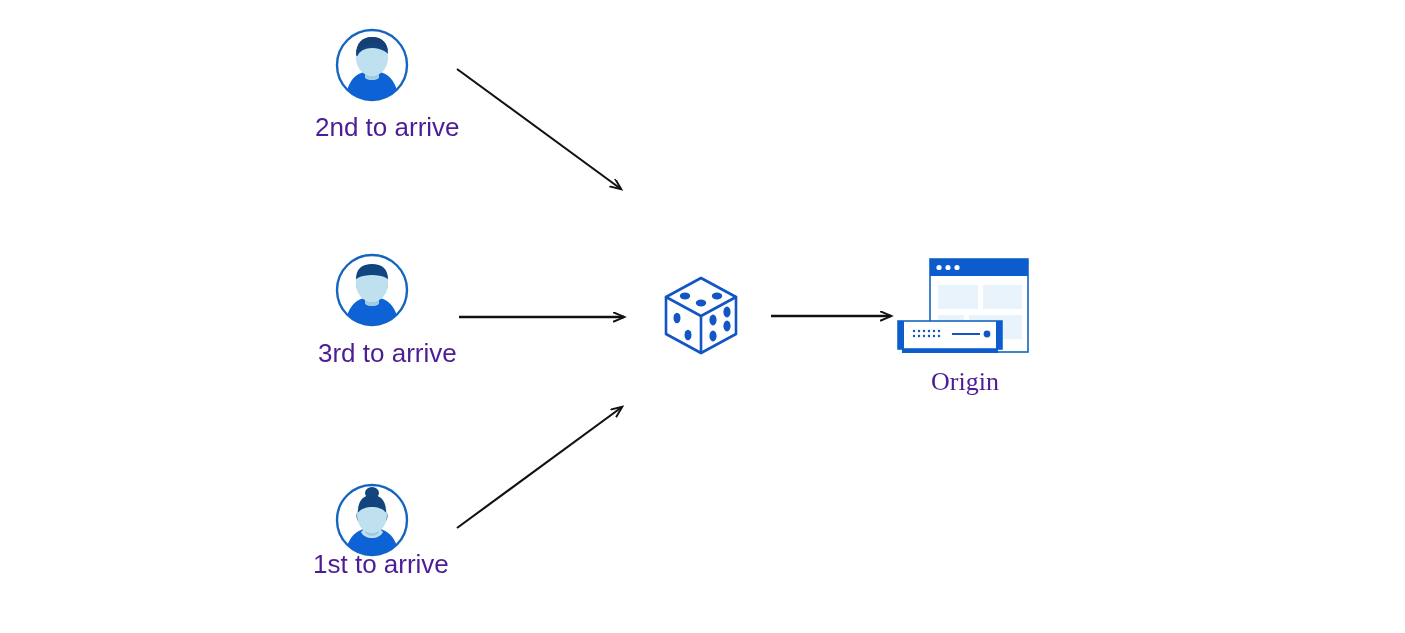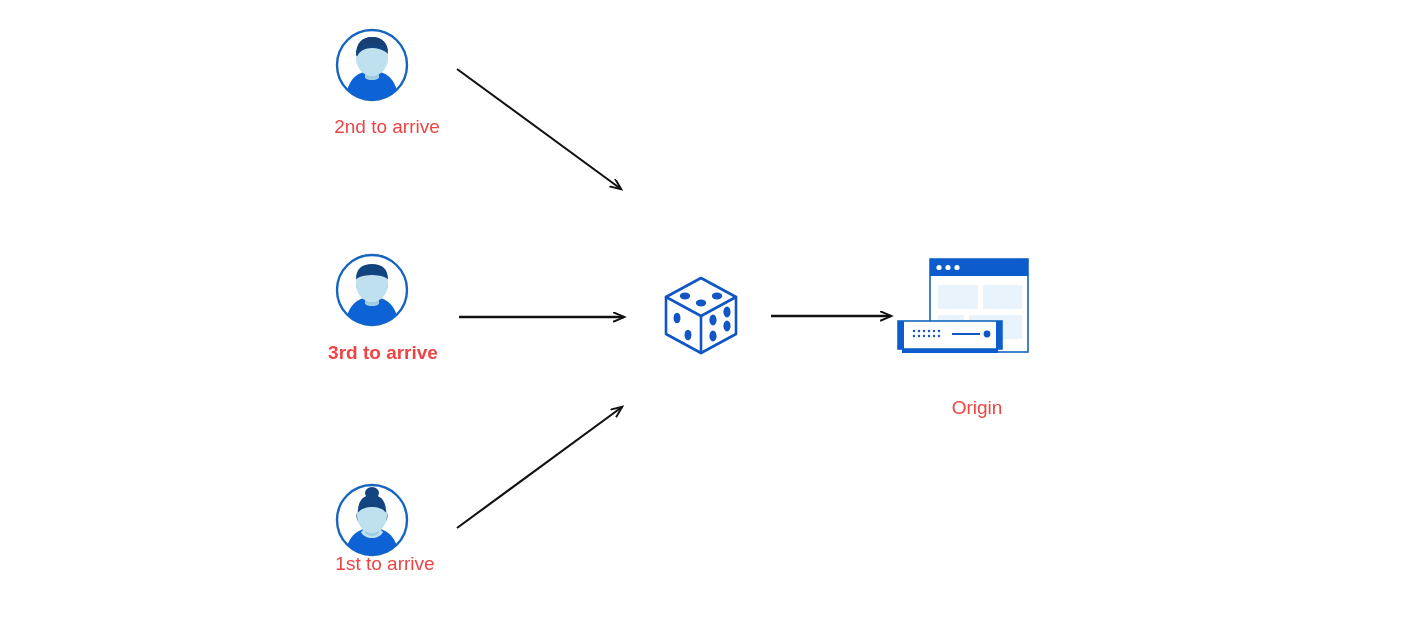--- a/index.html
+++ b/index.html
@@ -20,26 +20,25 @@
   .node {
     position: absolute;
   }
   .avatar-wrap {
     width: 76px;
     height: 76px;
   }
   .node-label {
     position: absolute;
     text-align: center;
-    color: #ef4444;
-    font-size: 19px;
+    color: #4c1d95;
+    font-size: 26px;
     line-height: 24px;
     white-space: nowrap;
     font-family: "Liberation Sans", sans-serif;
-    margin-left: 12px;
   }
   .arrow-layer {
     position: absolute;
     left: 0;
     top: 0;
     width: 1405px;
     height: 633px;
     pointer-events: none;
   }
   .dice-wrap {
@@ -112,21 +111,21 @@
         <path d="M31 47 c4 4 10 4 14 0 l0 4 c-4 4 -10 4 -14 0 z" fill="#9fcce3"></path>
         <ellipse cx="26.5" cy="34" rx="3.4" ry="5.4" fill="#bfe0ef" stroke="#12447f" stroke-width="1.3"></ellipse>
         <ellipse cx="49.5" cy="34" rx="3.4" ry="5.4" fill="#bfe0ef" stroke="#12447f" stroke-width="1.3"></ellipse>
         <path d="M38 13 c-11 0 -16 8 -16 19 c0 10 7 18 16 18 c9 0 16 -8 16 -18
                  c0 -11 -5 -19 -16 -19 z" fill="#bfe0ef"></path>
         <path d="M22 27 c0 -10 6 -15 16 -15 c10 0 16 5 16 15
                  c0 1 -3 -4 -16 -4 c-13 0 -16 5 -16 4 z" fill="#12447f"></path>
       </g>
     </svg>
   </div>
-  <div class="node-label" style="left:311px; top:341px; width:120px;font-weight:bold;">3rd to arrive</div>
+  <div class="node-label" style="left:318px; top:341px; width:120px;">3rd to arrive</div>
 
   <div class="node avatar-wrap" style="left:334px; top:482px;">
     <svg width="76" height="76" viewBox="0 0 76 76">
       <clipPath id="clipC">
           <circle cx="38" cy="38" r="35"></circle>
         </clipPath>
       <circle cx="38" cy="38" r="35" fill="#ffffff" stroke="#1565c0" stroke-width="2.4"></circle>
       <g clip-path="url(#clipC)">
         <path d="M38 46 c-17 0 -25 11 -27 28 l54 0 c-2 -17 -10 -28 -27 -28 z" fill="#0d63d6"></path>
         <path d="M30 47 c4 3 14 3 16 0 l3 3 c-4 8 -18 8 -22 0 z" fill="#bfe0ef"></path>
@@ -197,15 +196,15 @@
           <circle cx="34" cy="81" r="1.2"></circle>
             <circle cx="39" cy="81" r="1.2"></circle>
           <circle cx="44" cy="81" r="1.2"></circle>
             <circle cx="49" cy="81" r="1.2"></circle>
         </g>
         <line x1="62" y1="79" x2="90" y2="79" stroke="#1156c4" stroke-width="2"></line>
         <circle cx="97" cy="79" r="3.4" fill="#1156c4"></circle>
       </g>
     </svg>
   </div>
-  <div class="node-label" style="left:905px; top:396px; width:120px;">Origin</div>
+  <div class="node-label" style="left:905px; top:370px; width:120px;font-family:Liberation Serif, serif;">Origin</div>
 
 </div>
 
 </body></html>

